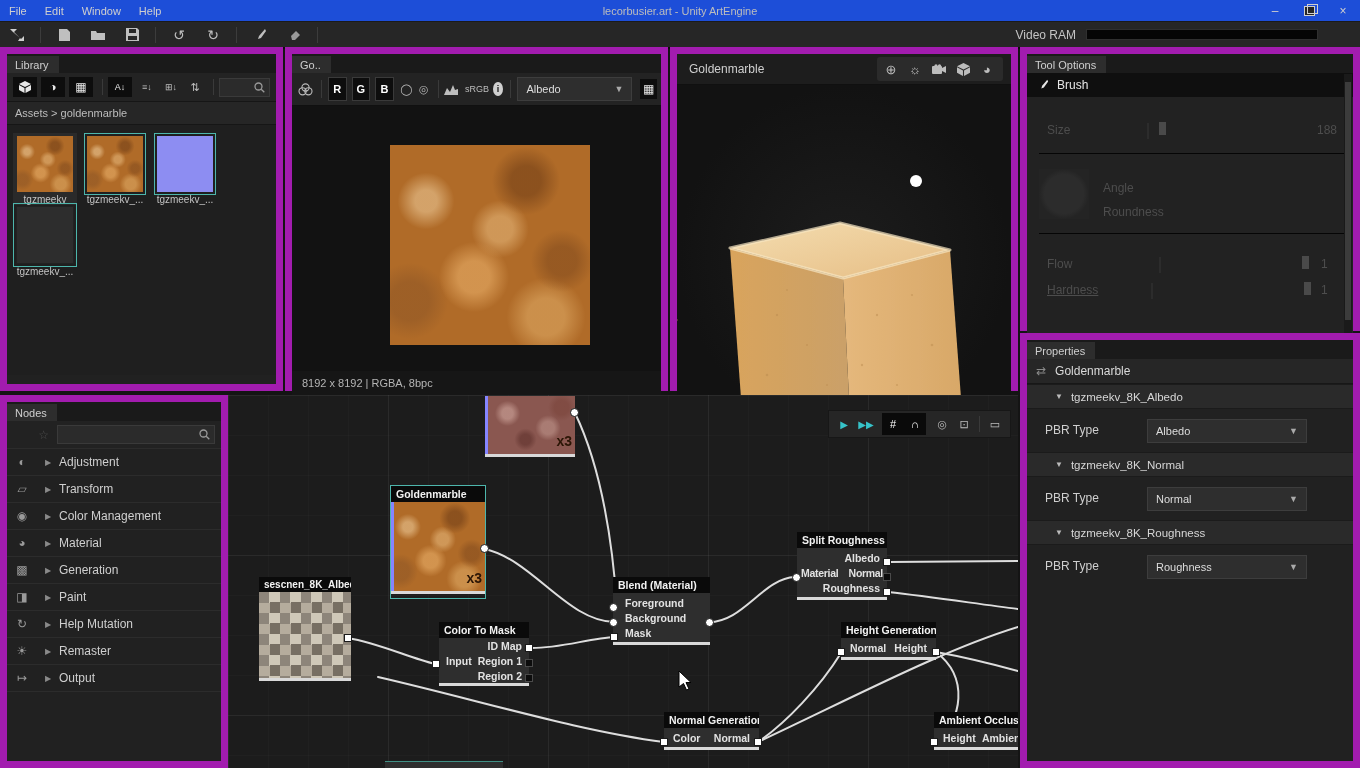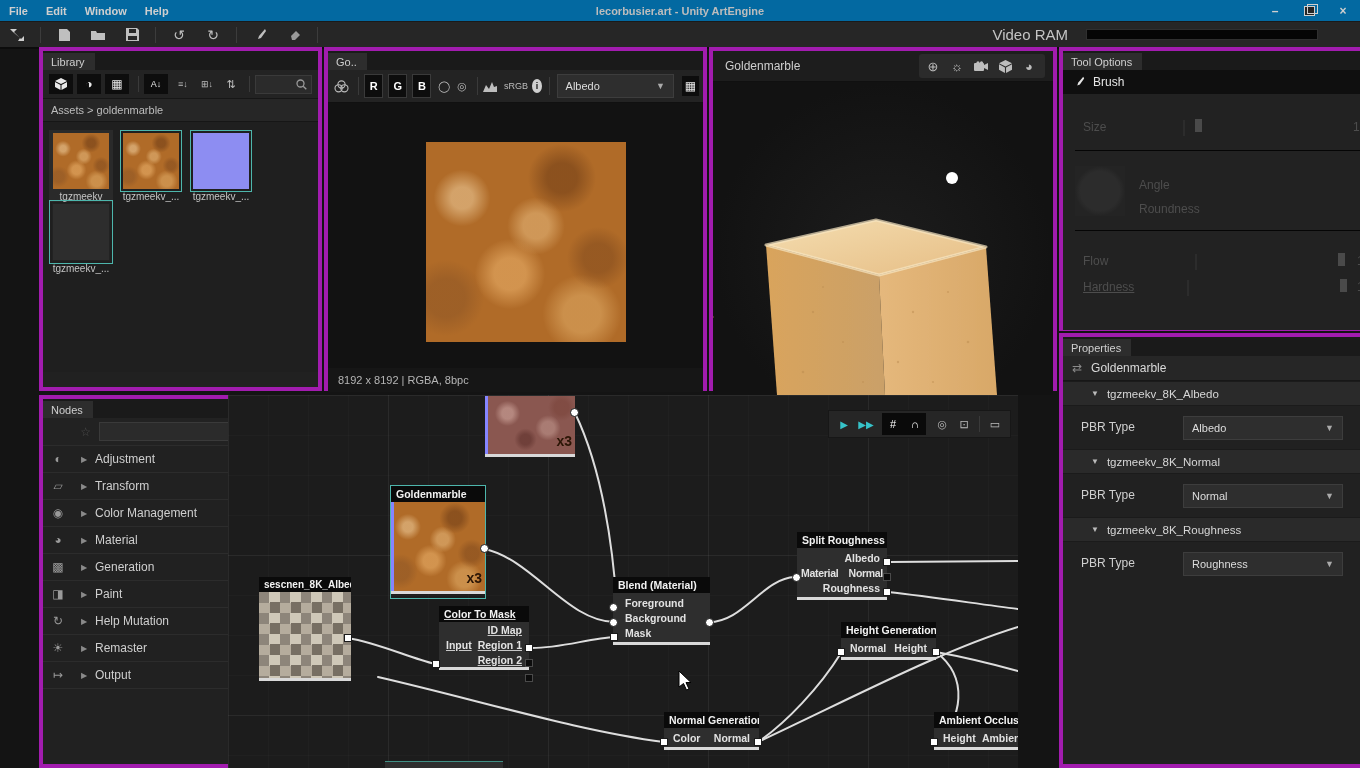--- a/index.html
+++ b/index.html
@@ -1,35 +1,35 @@
 <!DOCTYPE html>
 <html><head>
 <meta charset="utf-8">
 <style>
   html,body{margin:0;padding:0;background:#000;}
   #app{position:relative;width:1360px;height:768px;overflow:hidden;background:#141414;
        font-family:"Liberation Sans",sans-serif;color:#c8c8c8;font-size:12px;}
   .abs{position:absolute;}
   
-  .menubar{left:0;top:0;width:1360px;height:21px;background:#0369a1;border-bottom:1px solid #1a1a1a;display:flex;align-items:center;font-weight:bold;}
+  .menubar{left:0;top:0;width:1360px;height:21px;background:#1d4ed8;border-bottom:1px solid #1a1a1a;display:flex;align-items:center;}
   .menu-item{padding:0 9px;font-size:11px;color:#cfcfcf;cursor:default;}
   .win-title{position:absolute;left:0;right:0;text-align:center;font-size:11px;color:#bdbdbd;pointer-events:none;}
   .win-btns{margin-left:auto;display:flex;z-index:2;}
   .win-btn{width:34px;height:21px;display:flex;align-items:center;justify-content:center;color:#cfcfcf;font-size:12px;}
   .restore-glyph{width:9px;height:8px;border:1px solid #cfcfcf;position:relative;background:#262626;}
   .restore-glyph:before{content:"";position:absolute;left:2px;top:-3px;width:9px;height:8px;border:1px solid #cfcfcf;}
   .toolbar{left:0;top:22px;width:1360px;height:25px;background:#262626;display:flex;align-items:center;border-bottom:2px solid #0c0c0c;}
   .tb-icon{width:26px;height:20px;margin:0 4px;display:flex;align-items:center;justify-content:center;color:#bfbfbf;font-size:14px;}
   .tb-sep{width:1px;height:16px;background:#3c3c3c;margin:0 6px;}
   .vram-wrap{margin-left:auto;display:flex;align-items:center;margin-right:42px;}
-  .vram-label{font-size:15px;color:#c4c4c4;margin-right:18px;}
+  .vram-label{font-size:12px;color:#c4c4c4;margin-right:10px;}
   .vram-track{width:230px;height:9px;background:#050505;border:1px solid #2f2f2f;}
   .vram-fill{height:100%;background:#2e86d3;}
   
-  .panel{background:#212121;border:4px solid #a21caf;box-sizing:border-box;margin-left:39px;}
+  .panel{background:#212121;border:7px solid #a21caf;box-sizing:border-box;}
   .tabbar{height:19px;background:#1a1a1a;display:flex;align-items:flex-end;}
   .tab{background:#2d2d2d;color:#cfcfcf;font-size:11px;padding:3px 10px 2px 8px;}
   .icon-btn{width:24px;height:20px;background:#0d0d0d;display:flex;align-items:center;justify-content:center;color:#e8e8e8;margin-right:4px;font-size:12px;}
   .icon-plain{width:22px;height:20px;display:flex;align-items:center;justify-content:center;color:#bdbdbd;margin-right:2px;font-size:11px;}
   .search-box{height:17px;background:#2b2b2b;border:1px solid #3a3a3a;display:flex;align-items:center;justify-content:flex-end;padding:0 4px;}
   .crumb{font-size:11px;color:#bdbdbd;padding:5px 8px;background:#262626;border-top:1px solid #161616;border-bottom:1px solid #161616;}
   
   .asset{position:absolute;width:64px;text-align:center;}
   .thumb{width:56px;height:56px;margin:3px auto 2px auto;position:relative;}
   .thumb.sel{outline:1px solid #4db6ac;outline-offset:2px;}
@@ -505,21 +505,21 @@
       </div>
       <div class="gnode-bottom"></div>
     </div>
 
     <div class="abs" style="left:31px;top:182px;width:92px;height:108px;">
       <div class="gnode-title" style="font-size:10px;">sescnen_8K_Albedo</div>
       <div class="tex-checker" style="width:100%;height:86px;"></div>
       <div class="gnode-bottom"></div>
     </div>
 
-    <div class="abs" style="left:211px;top:211px;width:90px;text-decoration:underline;">
+    <div class="abs" style="left:211px;top:227px;width:90px;">
       <div class="gnode-title">Color To Mask</div>
       <div class="gnode-body">
         <div class="gnode-row" style="justify-content:flex-end;">
             <span>ID Map</span>
           </div>
         <div class="gnode-row" style="justify-content:space-between;">
           <span>Input</span>
           <span>Region 1</span>
         </div>
         <div class="gnode-row" style="justify-content:flex-end;">

